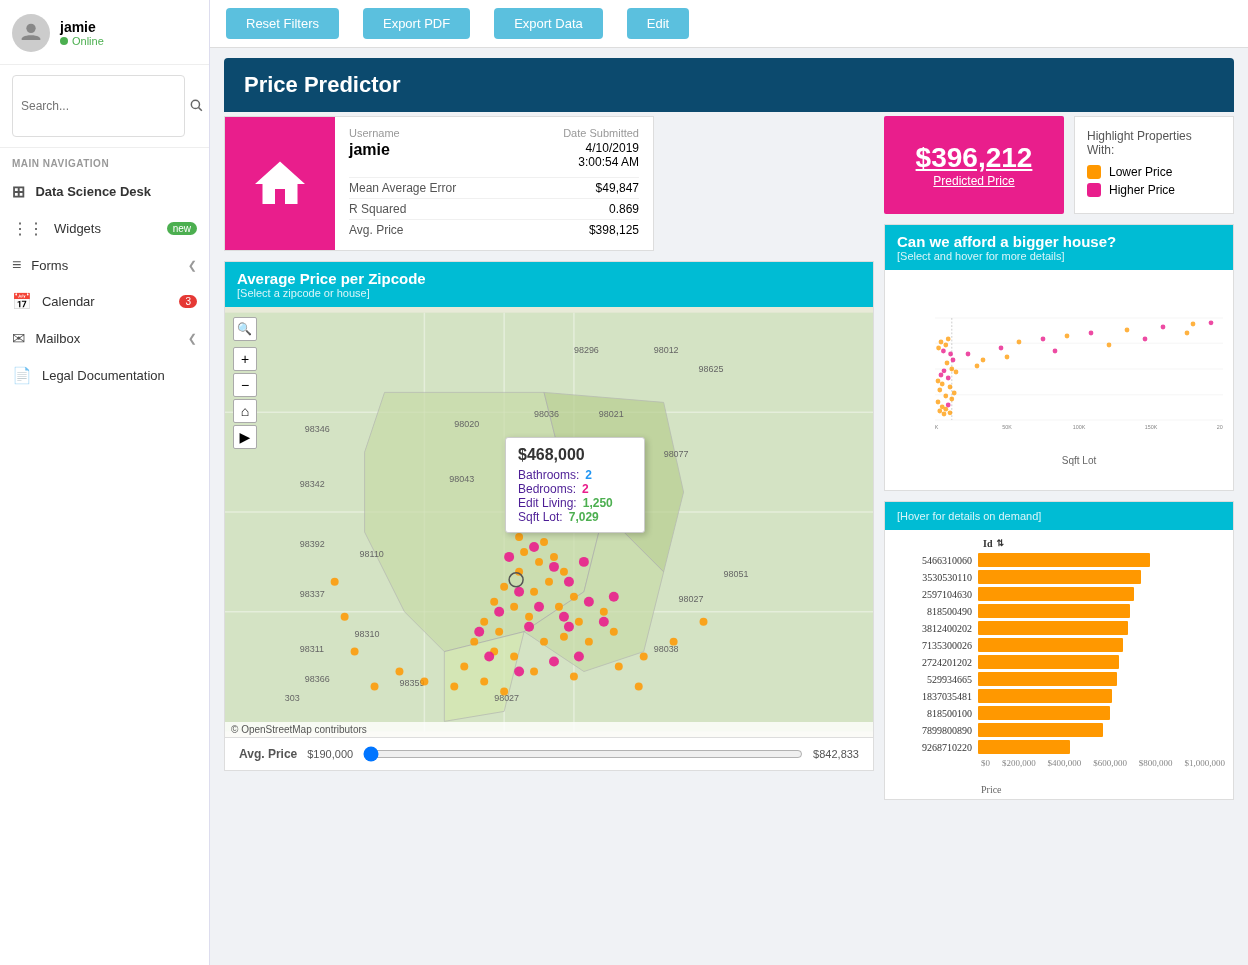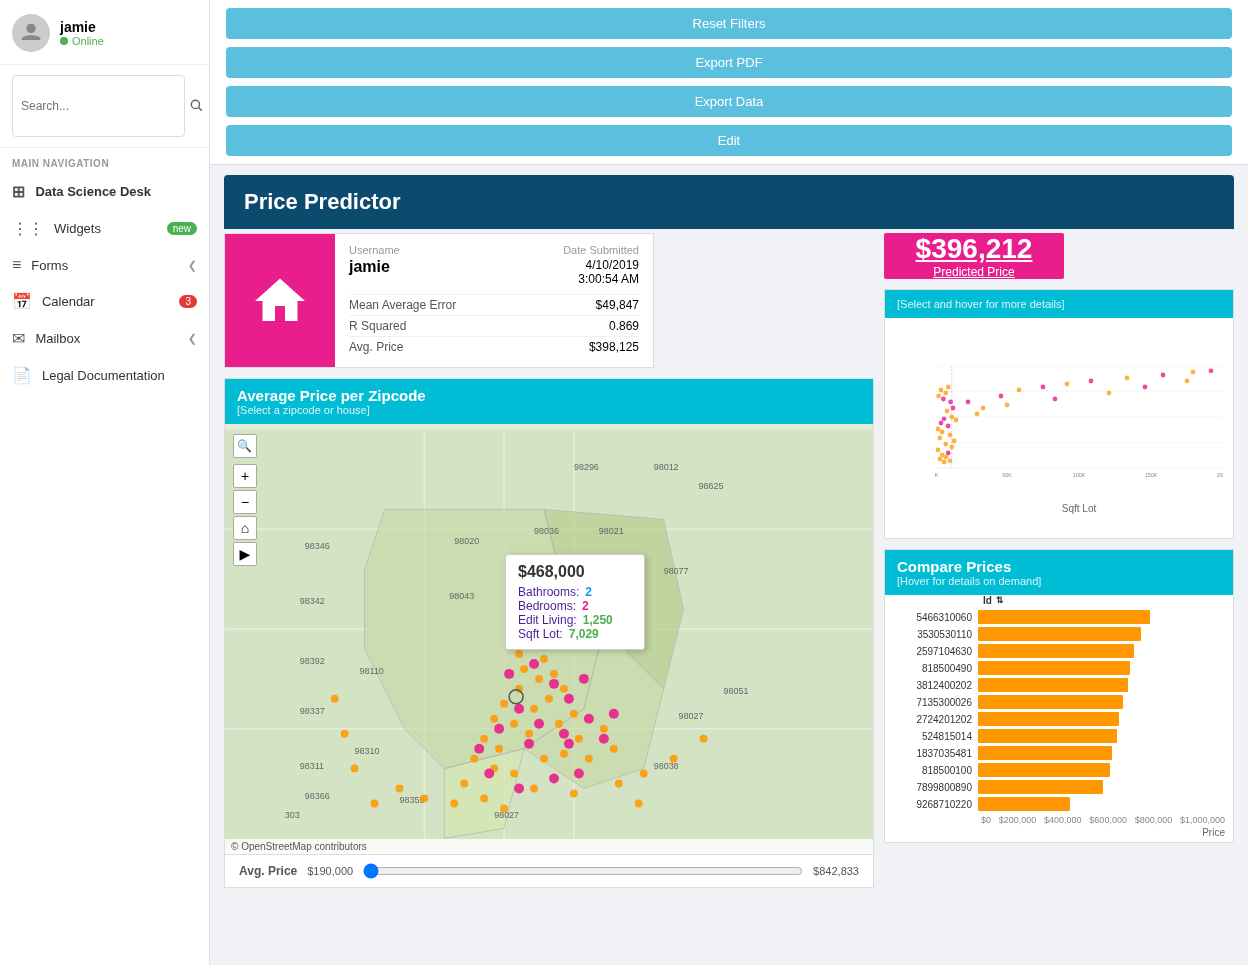--- a/index.html
+++ b/index.html
@@ -90,23 +90,22 @@
       display: flex;
       flex-direction: column;
       overflow: hidden;
     }
 
     
     .toolbar {
       background: #fff;
       padding: 8px 16px;
       display: flex;
-      gap: 8px;
+      gap: 24px;
       border-bottom: 1px solid #ddd;
-      flex-direction: column;
     }
     .toolbar button {
       background: #5bc0de;
       color: #fff;
       border: none;
       border-radius: 4px;
       padding: 8px 20px;
       font-size: 13px;
       cursor: pointer;
       font-weight: 500;
@@ -592,24 +591,36 @@
         </div>
       </div>
 
       <div class="right-col">
 
         <div style="display:flex; gap:10px; margin-bottom:10px; margin-top:4px;">
           <div class="predicted-price" style="flex:0 0 180px;">
             <div class="price">$396,212</div>
             <div class="label">Predicted Price</div>
           </div>
+          <div class="highlight-legend" style="flex:1;">
+            <div class="hl-title">Highlight Properties With:</div>
+            <div class="legend-item">
+              <div class="legend-dot" style="background:#ff9800;"></div>
+              <span>Lower Price</span>
+            </div>
+            <div class="legend-item">
+              <div class="legend-dot" style="background:#e91e8c;"></div>
+              <span>Higher Price</span>
+            </div>
+          </div>
         </div>
 
         <div class="chart-section" style="margin-bottom:10px;">
           <div class="chart-header">
+            <div class="title">Can we afford a bigger house?</div>
             <div class="subtitle">[Select and hover for more details]</div>
           </div>
           <div style="position:relative; padding: 8px 10px 30px 50px; height:220px;">
             <svg width="100%" height="100%" viewBox="0 0 480 170">
 
               <line x1="0" y1="0" x2="480" y2="0" stroke="#eee" stroke-width="1"></line>
               <line x1="0" y1="42" x2="480" y2="42" stroke="#eee" stroke-width="1"></line>
               <line x1="0" y1="85" x2="480" y2="85" stroke="#eee" stroke-width="1"></line>
               <line x1="0" y1="128" x2="480" y2="128" stroke="#eee" stroke-width="1"></line>
               <line x1="0" y1="170" x2="480" y2="170" stroke="#eee" stroke-width="1"></line>
@@ -675,24 +686,23 @@
 
               <text x="-40" y="90" font-size="9" fill="#888" text-anchor="middle" transform="rotate(-90,-40,90)">Sqft Living</text>
             </svg>
             
             <div style="text-align:center; font-size:10px; color:#666; margin-top:-8px;">Sqft Lot</div>
           </div>
         </div>
 
         <div class="compare-section">
           <div class="chart-header">
-            <div class="title">Compare Prices</div>
             <div class="subtitle">[Hover for details on demand]</div>
           </div>
-          <div style="padding:0 8px 4px 8px;">
+          <div style="padding:8px 8px 4px 8px;font-family:Liberation Serif, serif;">
 
             <div style="display:flex; font-size:10px; color:#333; font-weight:bold; margin-bottom:4px; padding-left:90px;">
               <span>Id</span>
               <span style="margin-left:4px; font-size:9px;">⇅</span>
             </div>
 
             <div id="bar-chart-rows">
                 <div class="bar-chart-row">
     <div class="bar-chart-id">5466310060</div>
     <div class="bar-chart-bar" style="width:172px;"></div>
@@ -715,21 +725,21 @@
   </div>
                 <div class="bar-chart-row">
     <div class="bar-chart-id">7135300026</div>
     <div class="bar-chart-bar" style="width:145px;"></div>
   </div>
                 <div class="bar-chart-row">
     <div class="bar-chart-id">2724201202</div>
     <div class="bar-chart-bar" style="width:141px;"></div>
   </div>
                 <div class="bar-chart-row">
-    <div class="bar-chart-id">524815014</div>
+    <div class="bar-chart-id">529934665</div>
     <div class="bar-chart-bar" style="width:139px;"></div>
   </div>
                 <div class="bar-chart-row">
     <div class="bar-chart-id">1837035481</div>
     <div class="bar-chart-bar" style="width:134px;"></div>
   </div>
                 <div class="bar-chart-row">
     <div class="bar-chart-id">818500100</div>
     <div class="bar-chart-bar" style="width:132px;"></div>
   </div>
@@ -744,20 +754,20 @@
               </div>
 
             <div style="display:flex; justify-content:space-between; padding-left:88px; margin-top:4px;">
               <span style="font-size:9px; color:#888;">$0</span>
               <span style="font-size:9px; color:#888;">$200,000</span>
               <span style="font-size:9px; color:#888;">$400,000</span>
               <span style="font-size:9px; color:#888;">$600,000</span>
               <span style="font-size:9px; color:#888;">$800,000</span>
               <span style="font-size:9px; color:#888;">$1,000,000</span>
             </div>
-            <div style="text-align:right; padding-left:88px; font-size:10px; color:#666; margin-top:2px;">Price</div>
+            <div style="text-align:left; padding-left:88px; font-size:10px; color:#666; margin-top:16px;">Price</div>
           </div>
         </div>
 
       </div>
     </div>
   </div>
 </div>
 
 </body></html>

